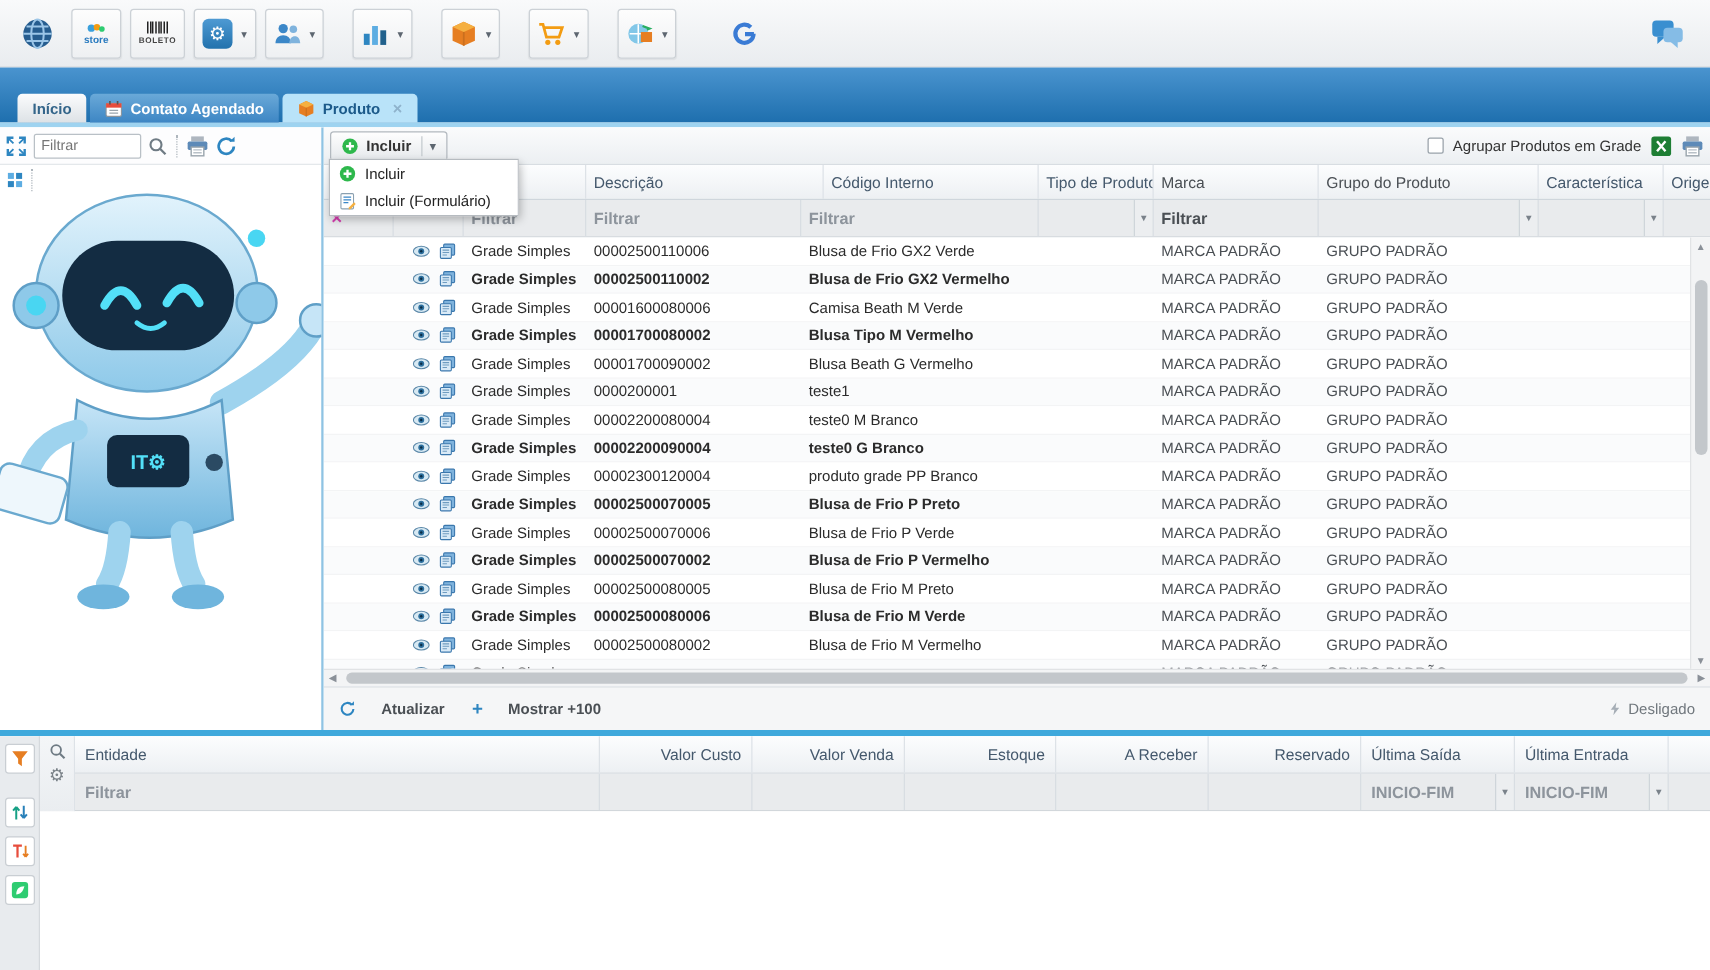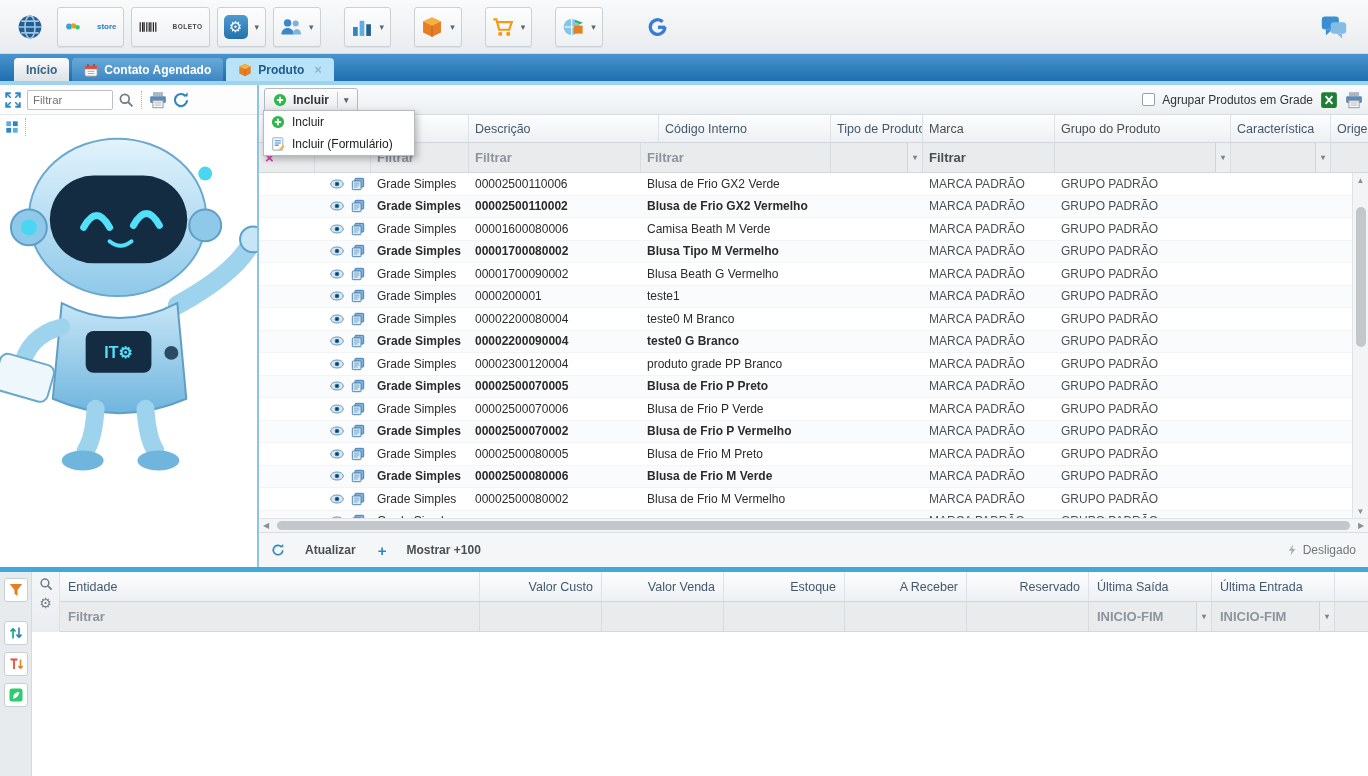--- a/index.html
+++ b/index.html
@@ -9,30 +9,30 @@
   .ic12{width:12px;height:12px}.ic14{width:14px;height:14px}.ic16{width:16px;height:16px}
   .ic18{width:18px;height:18px}.ic22{width:22px;height:22px}.ic26{width:26px;height:26px}
 
   
   .topbar{height:54px;background:linear-gradient(#f9fafb,#e9ecef);border-bottom:1px solid #d3d8dc;
           display:flex;align-items:center;padding:0 10px}
   .tool{display:flex;align-items:center;justify-content:center;height:40px;min-width:40px;
         border-radius:3px;margin-right:7px;padding:0 6px}
   .tool.boxed{border:1px solid #ccd1d6;background:linear-gradient(#fdfdfd,#eef0f2);box-shadow:0 1px 1px rgba(0,0,0,.06)}
   .tool .caret{font-size:9px;color:#5d6670;margin-left:7px}
-  .vstack{flex-direction:row;gap:15px}
+  .vstack{flex-direction:column;gap:1px}
   .mini-label{font-size:8px;font-weight:bold;color:#2a7bbf;line-height:8px}
   .mini-label.dark{color:#444;font-size:6.5px;letter-spacing:.5px}
   .gearbox{width:24px;height:24px;border-radius:5px;background:linear-gradient(#4e9ad3,#2272ad);
            color:#fff;display:flex;align-items:center;justify-content:center;font-size:15px}
   .gap16{margin-left:16px}.gap28{margin-left:28px}
   .chat-right{margin-left:auto;margin-right:4px}
 
   
-  .tabbar{height:27px;background:linear-gradient(#4a94cf,#1e6fae);display:flex;align-items:flex-end;padding-left:14px}
+  .tabbar{height:44px;background:linear-gradient(#4a94cf,#1e6fae);display:flex;align-items:flex-end;padding-left:14px}
   .tab{height:23px;display:flex;align-items:center;gap:6px;padding:0 12px;border-radius:4px 4px 0 0;
        font-size:12px;font-weight:bold;margin-right:3px;white-space:nowrap}
   .tab-inicio{background:linear-gradient(#fbfcfd,#dde2e6);color:#33658a}
   .tab-contato{background:linear-gradient(#6aa9d8,#3d86c4);color:#fff}
   .tab-produto{background:#b9e3f9;color:#1c5a8a}
   .tab-close{font-weight:bold;color:#8fb3cc;margin-left:4px;font-size:13px;line-height:10px}
   .tabline{height:4px;background:#9ed3f0}
 
   
   .main{height:482px;display:flex;position:relative;background:#fff}

